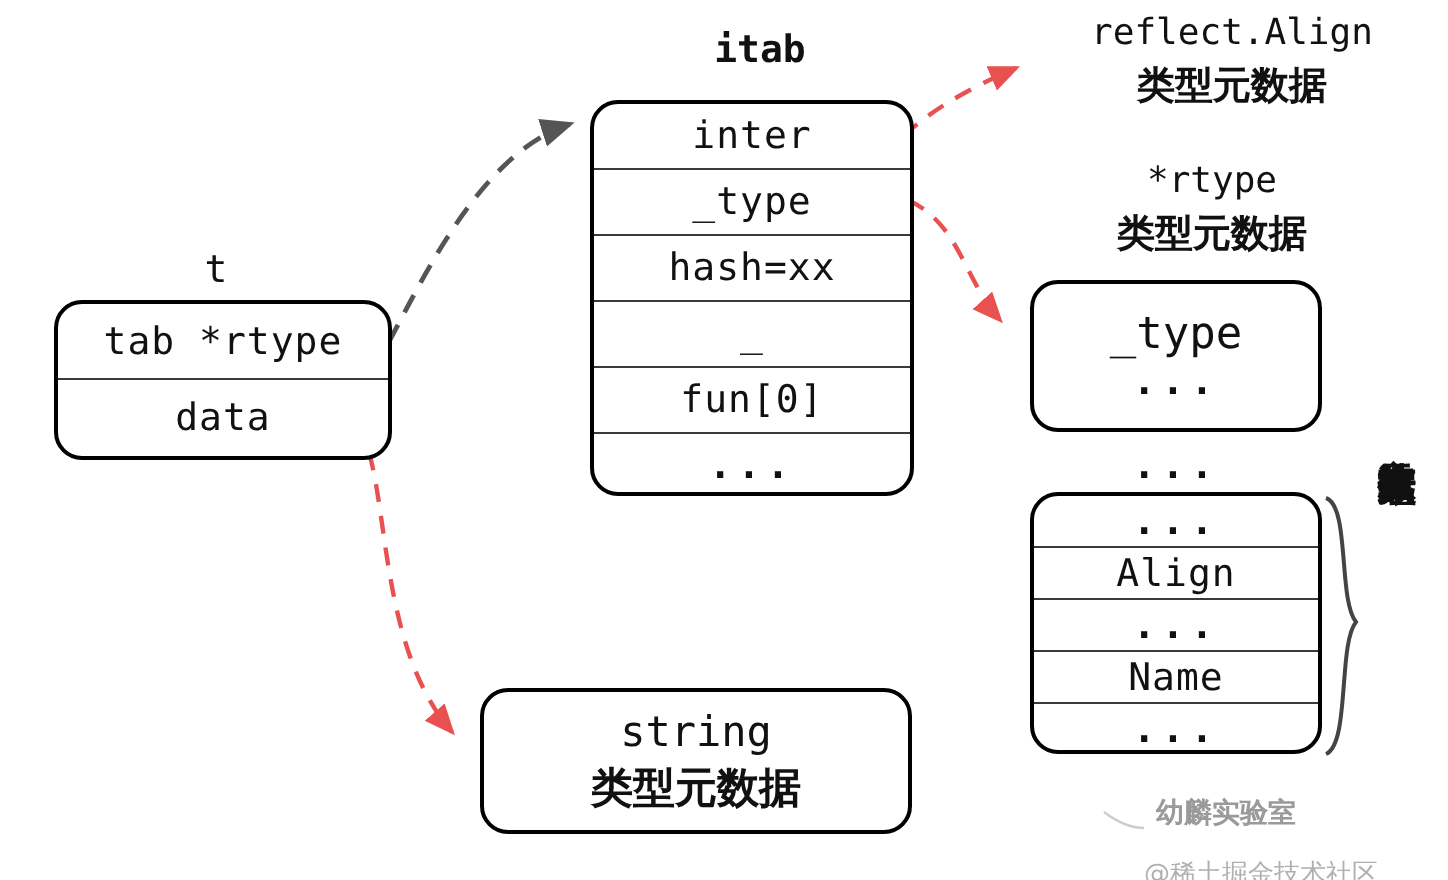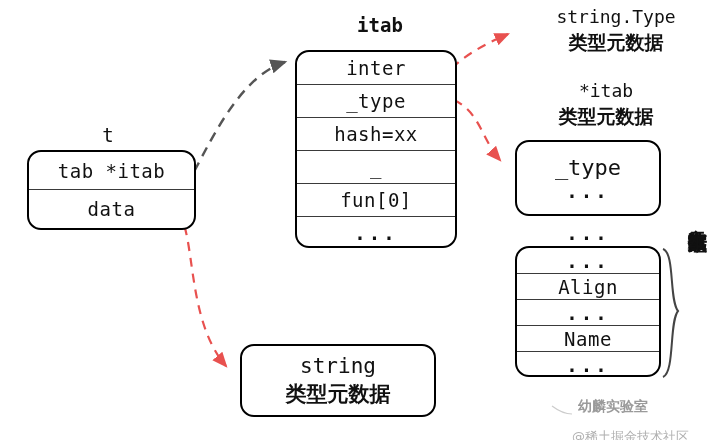--- a/index.html
+++ b/index.html
@@ -135,21 +135,21 @@
              C 675,253 669,300 678,311
              C 669,322 675,372 663,377" fill="none" stroke="#444444" stroke-width="2"></path>
 
     <path d="M 552,406 C 560,412 566,414 572,414" fill="none" stroke="#cccccc" stroke-width="1.2"></path>
   </svg>
 
   <div class="label title-t mono" style="left:78px; top:124px; width:60px;">t</div>
 
   <div class="box" style="left:27px; top:150px; width:169px; height:80px;">
     <div class="row" style="height:38px;">
-      <span>tab *itab</span>
+      <span>tab *rtype</span>
     </div>
     <div class="row" style="height:38px;">
       <span>data</span>
     </div>
   </div>
 
   <div class="label title-itab mono" style="left:340px; top:14px; width:80px;">itab</div>
 
   <div class="box" style="left:295px; top:50px; width:162px; height:198px;">
     <div class="row" style="height:33px;text-align:center;">
@@ -165,24 +165,24 @@
       <span>_</span>
     </div>
     <div class="row" style="height:33px;">
       <span>fun[0]</span>
     </div>
     <div class="row dots" style="height:31px;">
       <span>...</span>
     </div>
   </div>
 
-  <div class="label cap-mono mono" style="left:516px; top:6px; width:200px;">string.Type</div>
+  <div class="label cap-mono mono" style="left:516px; top:6px; width:200px;">reflect.Align</div>
   <div class="label cap-cjk cjk" style="left:516px; top:30px; width:200px;">类型元数据</div>
 
-  <div class="label cap-mono mono" style="left:516px; top:80px; width:180px;">*itab</div>
+  <div class="label cap-mono mono" style="left:516px; top:80px; width:180px;">*rtype</div>
   <div class="label cap-cjk cjk" style="left:516px; top:104px; width:180px;">类型元数据</div>
 
   <div class="box" style="left:515px; top:140px; width:146px; height:76px;">
     <div class="typebox-inner">
       <div class="typebox-l1 mono">_type</div>
       <div class="typebox-l2 mono">...</div>
     </div>
   </div>
 
   <div class="label dots mono" style="left:515px; top:222px; width:146px;">...</div>
@@ -200,21 +200,21 @@
     <div class="row" style="height:26px;">
       <span>Name</span>
     </div>
     <div class="row dots" style="height:25px;">
       <span>...</span>
     </div>
   </div>
 
   <div class="vertical" style="left:688px; top:214px; height:200px;">方法元数据数组</div>
 
-  <div class="box" style="left:240px; top:344px; width:196px; height:73px;text-align:right;">
+  <div class="box" style="left:240px; top:344px; width:216px; height:73px;text-align:right;">
     <div class="strbox-inner">
       <div class="strbox-l1">string</div>
       <div class="strbox-l2">类型元数据</div>
     </div>
   </div>
 
   <div class="watermark wm1" style="left:578px; top:398px;">幼麟实验室</div>
   <div class="watermark wm2" style="left:572px; top:428px;">@稀土掘金技术社区</div>
 
 </div>

